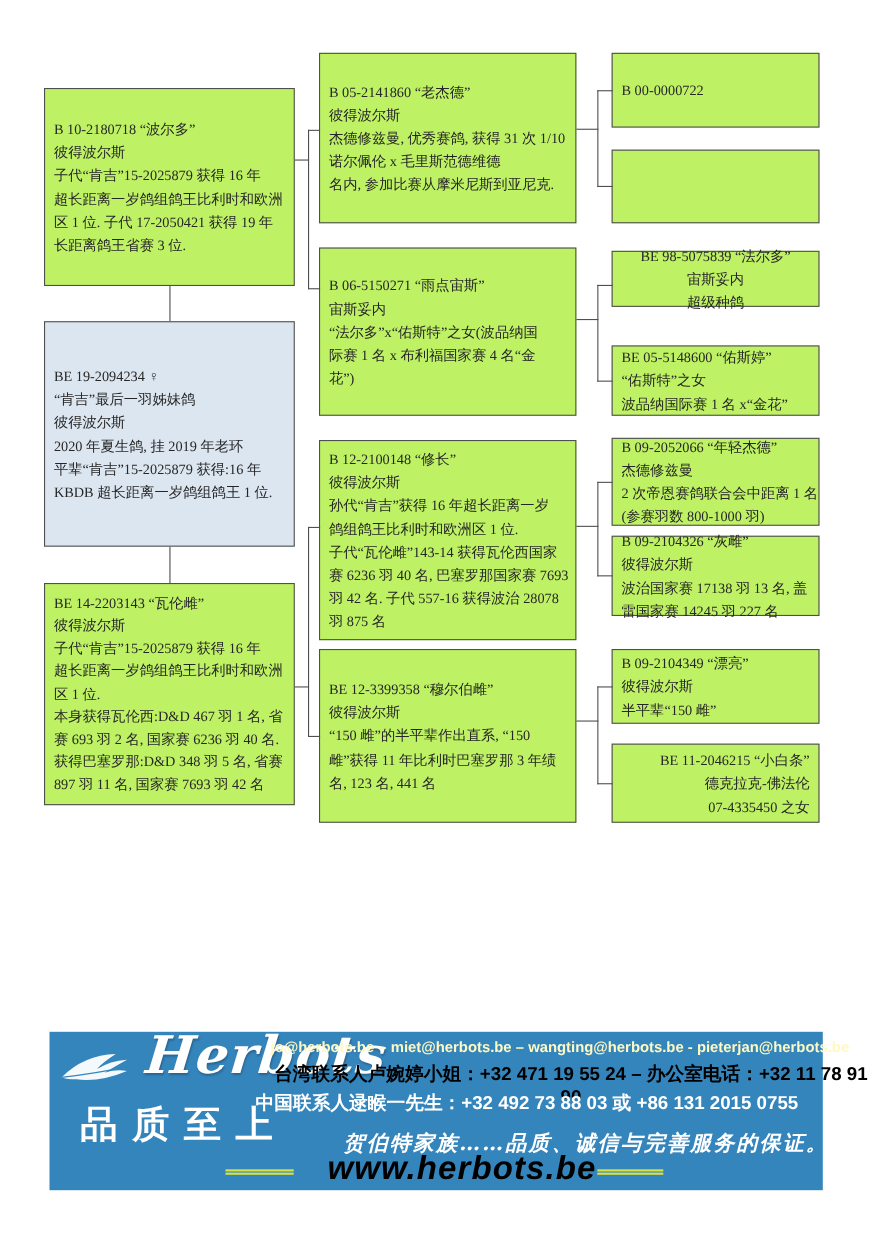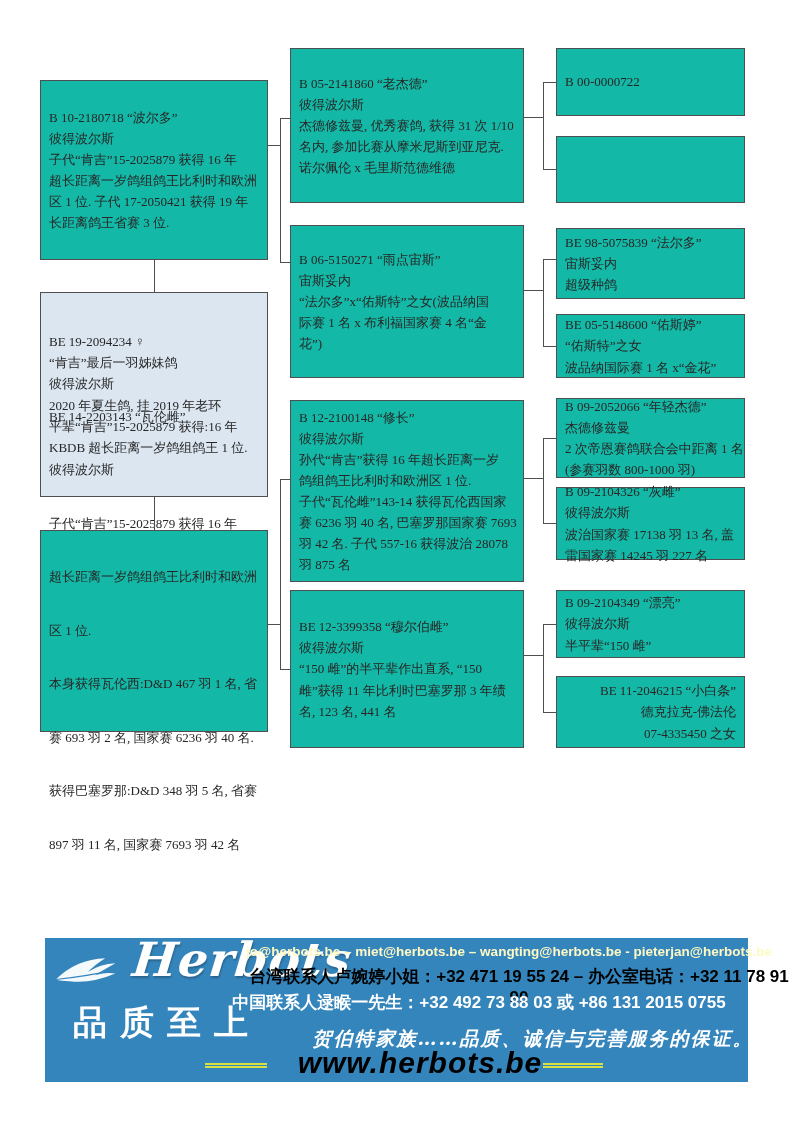--- a/index.html
+++ b/index.html
@@ -1,37 +1,37 @@
 <!DOCTYPE html>
 <html><head>
 <meta charset="utf-8">
 <style>
   html,body{margin:0;padding:0;background:#ffffff;}
   #page{position:relative;width:793px;height:1122px;background:#ffffff;overflow:hidden;
         font-family:"Liberation Serif","DejaVu Serif",serif;}
   
-  .box{position:absolute;border:1px solid #4f4f4f;background:#14b8a6;
+  .box{position:absolute;border:1px solid #4f4f4f;background:#bef264;
        display:flex;flex-direction:column;justify-content:center;
        padding:2px 8px;box-sizing:border-box;
        font-size:13px;line-height:1.62;color:#262626;}
   .box .bl{white-space:nowrap;}
   .box.subject{background:#dce6f1;}
   
   .b-L1{left:40px;top:80px;width:228px;height:180px;}
   .b-L2{left:40px;top:292px;width:228px;height:205px;}
-  .b-L3{left:40px;top:530px;width:228px;height:202px;line-height:1.58;gap:33px;}
+  .b-L3{left:40px;top:530px;width:228px;height:202px;line-height:1.58;}
   
   .b-M1{left:290px;top:48px;width:234px;height:155px;}
   .b-M2{left:290px;top:225px;width:234px;height:153px;}
   .b-M3{left:290px;top:400px;width:234px;height:182px;}
   .b-M4{left:290px;top:590px;width:234px;height:158px;}
   
   .b-R1{left:556px;top:48px;width:189px;height:68px;}
   .b-R2{left:556px;top:136px;width:189px;height:67px;}
-  .b-R3{left:556px;top:228px;width:189px;height:71px;}
+  .b-R3{left:556px;top:228px;width:189px;height:51px;align-items:center;}
   .b-R4{left:556px;top:314px;width:189px;height:64px;}
   .b-R5{left:556px;top:398px;width:189px;height:80px;}
   .b-R6{left:556px;top:487px;width:189px;height:73px;}
   .b-R7{left:556px;top:590px;width:189px;height:68px;}
   .b-R8{left:556px;top:676px;width:189px;height:72px;text-align:right;}
   .seg{position:absolute;background:#4f4f4f;}
   
   .banner{position:absolute;left:45px;top:938px;width:703px;height:144px;background:#3585bd;}
   .brand-script{position:absolute;left:88px;top:-6px;color:#ffffff;
       font-family:"DejaVu Serif","Liberation Serif",serif;font-style:italic;font-weight:bold;
@@ -85,22 +85,22 @@
         <div class="bl">本身获得瓦伦西:D&amp;D 467 羽 1 名, 省</div>
         <div class="bl">赛 693 羽 2 名, 国家赛 6236 羽 40 名.</div>
         <div class="bl">获得巴塞罗那:D&amp;D 348 羽 5 名, 省赛</div>
         <div class="bl">897 羽 11 名, 国家赛 7693 羽 42 名</div>
       </div>
 
     <div class="box b-M1">
         <div class="bl">B 05-2141860  “老杰德”</div>
         <div class="bl">彼得波尔斯</div>
         <div class="bl">杰德修兹曼, 优秀赛鸽, 获得 31 次 1/10</div>
+        <div class="bl">诺尔佩伦 x 毛里斯范德维德</div>
         <div class="bl">名内, 参加比赛从摩米尼斯到亚尼克.</div>
-        <div class="bl">诺尔佩伦 x 毛里斯范德维德</div>
       </div>
     <div class="box b-M2">
         <div class="bl">B 06-5150271  “雨点宙斯”</div>
         <div class="bl">宙斯妥内</div>
         <div class="bl">“法尔多”x“佑斯特”之女(波品纳国</div>
         <div class="bl">际赛 1 名 x 布利福国家赛 4 名“金</div>
         <div class="bl">花”)</div>
       </div>
     <div class="box b-M3">
         <div class="bl">B 12-2100148  “修长”</div>

